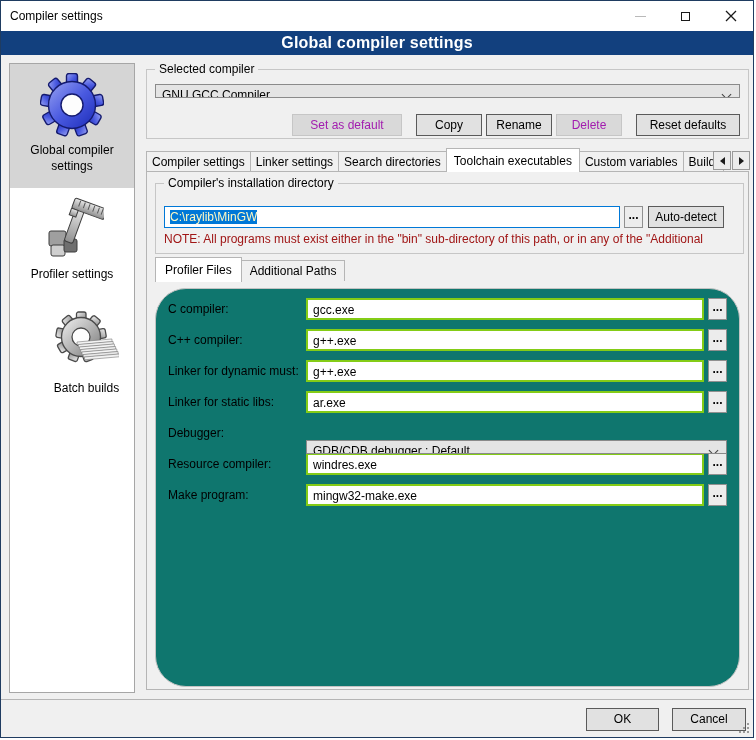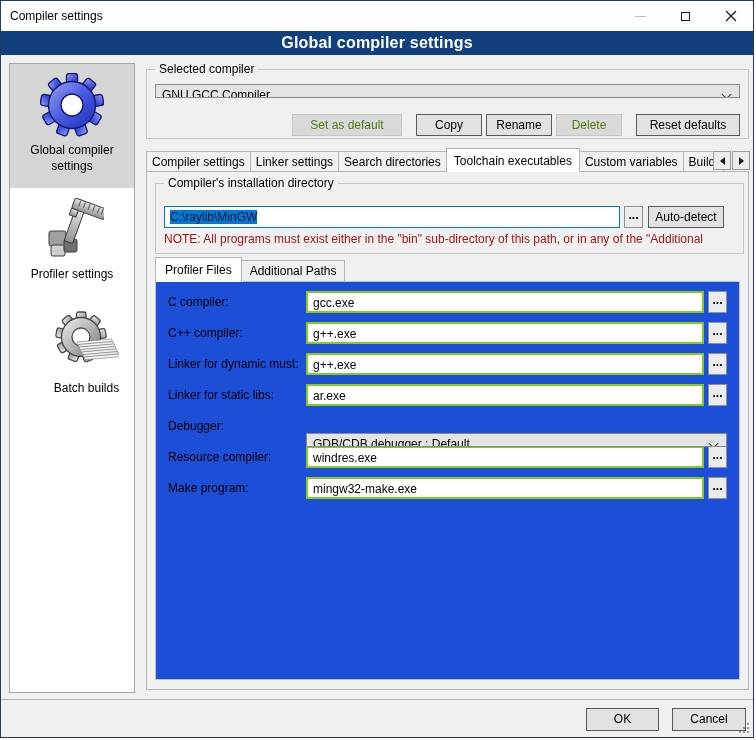--- a/index.html
+++ b/index.html
@@ -30,21 +30,21 @@
   .groupbox{position:absolute;border:1px solid #c6c6c6;}
   .gb-label{position:absolute;top:-8px;left:8px;background:#f0f0f0;padding:0 4px;font-size:12px;color:#000;}
   .gb1{left:145px;top:13px;width:603px;height:70px;}
   .gb2{left:8px;top:11px;right:4px;height:71px;}
   
   .combo{position:relative;background:#e4e4e4;border:1px solid #8a8a8a;height:14px;line-height:20px;font-size:12px;color:#000;padding:0 22px 0 6px;white-space:nowrap;overflow:hidden;}
   .combo .chev{position:absolute;right:9px;top:6px;width:7px;height:7px;border-right:1.4px solid #3f3f3f;border-bottom:1.4px solid #3f3f3f;transform:rotate(45deg);}
   .gb1 .combo{position:absolute;left:8px;right:8px;top:14px;}
   
   .btn{background:#e1e1e1;border:1px solid #5a5a5a;height:22px;line-height:20px;font-size:12px;color:#000;text-align:center;cursor:default;}
-  .btn.disabled{background:#d9d9d9;border-color:#c6c6c6;color:#4d7c0f;}
+  .btn.disabled{background:#d9d9d9;border-color:#c6c6c6;color:#a21caf;}
   .btn.small{width:19px;background:#ececec;border-color:#909090;line-height:16px;font-weight:bold;}
   .btnrow{position:absolute;right:8px;top:44px;display:flex;}
   .btnrow .btn{margin-left:4px;}
   .btnrow .btn:nth-child(1){margin-left:0;width:110px;}
   .btnrow .btn:nth-child(2){margin-left:14px;width:66px;}
   .btnrow .btn:nth-child(3),.btnrow .btn:nth-child(4){width:66px;}
   .btnrow .btn:nth-child(5){margin-left:14px;width:104px;}
   
   .tabstrip{position:absolute;display:flex;align-items:flex-end;z-index:2;}
   .tabstrip.outer{left:145px;top:92px;right:3px;height:24px;padding-right:40px;overflow:hidden;}
@@ -55,26 +55,26 @@
   .tabstrip.inner .tab{height:21px;line-height:21px;padding:0 8px;}
   .tabstrip.inner .tab.active{height:25px;line-height:25px;padding:0 9px;}
   .tab.clipped{max-width:41px;overflow:hidden;padding-right:0;}
   .tab-arrows{position:absolute;right:0;top:3px;display:flex;}
   .arrow-btn{width:18px;height:19px;background:#ececec;border:1px solid #9a9a9a;display:flex;align-items:center;justify-content:center;margin-left:1px;}
   .tri-left{width:0;height:0;border-top:4px solid transparent;border-bottom:4px solid transparent;border-right:5px solid #1a1a1a;}
   .tri-right{width:0;height:0;border-top:4px solid transparent;border-bottom:4px solid transparent;border-left:5px solid #1a1a1a;}
   
   .page{position:absolute;border:1px solid #b5b5b5;}
   .outer-page{left:145px;top:115px;width:603px;height:519px;background:#f0f0f0;}
-  .inner-page{left:8px;top:109px;right:8px;height:399px;background:#1d4ed8;border-color:#c3c3c3;}
+  .inner-page{left:8px;top:116px;right:8px;height:399px;background:#0f766e;border-color:#c3c3c3;border-radius:31px;}
   
   .dirrow{position:absolute;left:8px;right:8px;top:22px;height:22px;display:flex;}
   .textbox{background:#fff;border:2px solid #84cc16;height:22px;line-height:20px;font-size:12px;padding:0 5px;white-space:nowrap;overflow:hidden;}
   .textbox.focused{border:1px solid var(--selection);}
-  .textbox .sel{background:var(--selection);color:#0f172a;text-align:center;}
+  .textbox .sel{background:var(--selection);color:#fef9c3;text-align:center;}
   .dir-input{width:456px;}
   .dirrow .btn.small{margin-left:4px;}
   .autodetect{margin-left:5px;width:76px;}
   .note{position:absolute;left:8px;right:1px;top:48px;font-size:12px;color:var(--note);white-space:nowrap;overflow:hidden;}
   
   .frow{display:flex;align-items:center;height:22px;margin:9px 0 0 12px;}
   .flabel{width:138px;font-size:12px;color:#000;}
   .fval{width:398px;}
   .frow .btn.small{margin-left:4px;height:22px;}
   .fsel{width:421px;margin-top:28px;}

